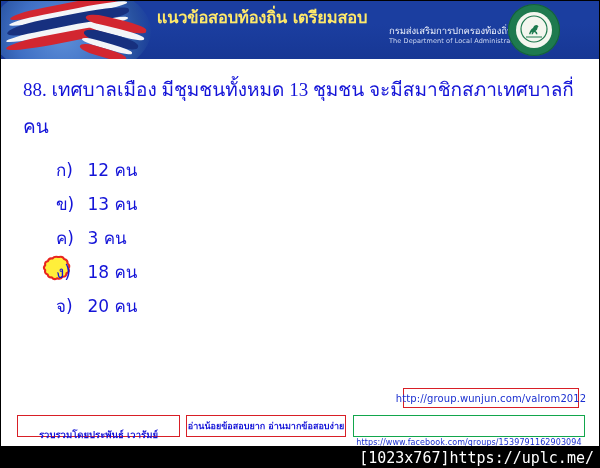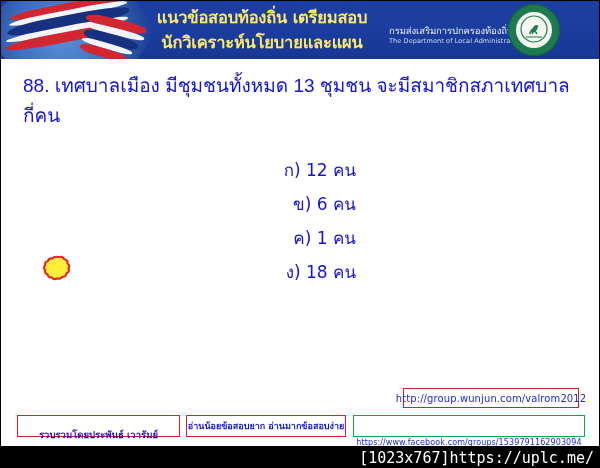--- a/index.html
+++ b/index.html
@@ -136,38 +136,37 @@
     width: 28px; height: 28px;
   }
 
   
   #question {
     position: absolute;
     left: 22px; top: 70px;
     width: 556px;
     color: #1414d8;
     font-size: 19px;
-    line-height: 30px;
-    font-family: Liberation Sans, sans-serif;
+    line-height: 37px;
+    font-family: Liberation Serif, serif;
   }
 
   
   #choices {
     position: absolute;
     left: 55px; top: 152px;
     width: 300px;
   }
   .choice {
     position: relative;
     height: 34px;
     color: #1414d8;
     font-size: 17px;
     line-height: 34px;
     white-space: nowrap;
-    text-align: right;
   }
   .choice-letter { display: inline-block; min-width: 26px; }
   .choice-text   { display: inline-block; }
 
   
   #answer-mark {
     position: absolute;
     left: -18px; top: -1px;
     width: 44px; height: 33px;
     pointer-events: none;
@@ -267,21 +266,20 @@
         <div class="flag-band" id="flag-red-bot"></div>
         <div class="flag-band" id="flag-tail-red"></div>
         <div class="flag-band" id="flag-tail-white"></div>
         <div class="flag-band" id="flag-tail-blue"></div>
         <div class="flag-band" id="flag-tail-white2"></div>
         <div class="flag-band" id="flag-tail-red2"></div>
       </div>
 
       <div id="header-titles">
         <div class="header-line">แนวข้อสอบท้องถิ่น เตรียมสอบ</div>
-        <div class="header-line">นักวิเคราะห์นโยบายและแผน</div>
       </div>
 
       <div id="dept-block">
         <div id="dept-thai">กรมส่งเสริมการปกครองท้องถิ่น</div>
         <div id="dept-eng">The Department of Local Administration</div>
       </div>
 
       <div id="seal">
         <div id="seal-ring"></div>
         <div id="seal-inner"></div>
@@ -297,36 +295,40 @@
 
     <div id="choices">
 
       <div class="choice">
         <span class="choice-letter">ก)</span>
         <span class="choice-text">12 คน</span>
       </div>
 
       <div class="choice">
         <span class="choice-letter">ข)</span>
-        <span class="choice-text">6 คน</span>
+        <span class="choice-text">13 คน</span>
       </div>
 
       <div class="choice">
         <span class="choice-letter">ค)</span>
-        <span class="choice-text">1 คน</span>
+        <span class="choice-text">3 คน</span>
       </div>
 
       <div class="choice marked">
         <svg id="answer-mark" viewBox="0 0 44 33">
           <path d="M21 3 q4 -1 5 2 q4 1 3.5 4.5 q3 2 1 5 q1.5 3.5 -2 4.8 q0 3.6 -4 3.4 q-2 3 -5.5 1.6 q-3 2 -5.2 -0.9 q-3.6 0.4 -4.2 -3 q-3.3 -1 -2.4 -4.3 q-2.6 -2.3 0 -4.8 q-0.8 -3.6 2.8 -4.2 q0.8 -3.3 4.4 -2.6 q2 -2.4 5.6 -1.5 z" fill="#ffef3a" stroke="#e8251e" stroke-width="2.1" stroke-linejoin="round"></path>
         </svg>
         <span class="choice-letter">ง)</span>
         <span class="choice-text">18 คน</span>
       </div>
 
+      <div class="choice">
+        <span class="choice-letter">จ)</span>
+        <span class="choice-text">20 คน</span>
+      </div>
 
     </div>
 
     <div class="box" id="box-group-link">
       <span class="txt">http://group.wunjun.com/valrom2012</span>
     </div>
 
     <div class="box" id="box-credit">
       <span class="txt">รวบรวมโดยประพันธ์ เวารัมย์</span>
     </div>

